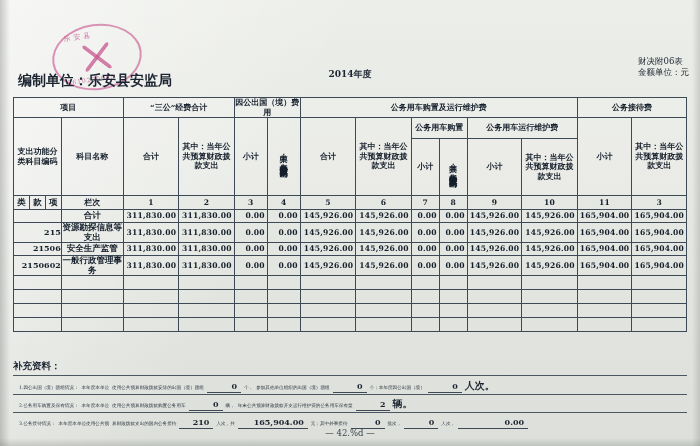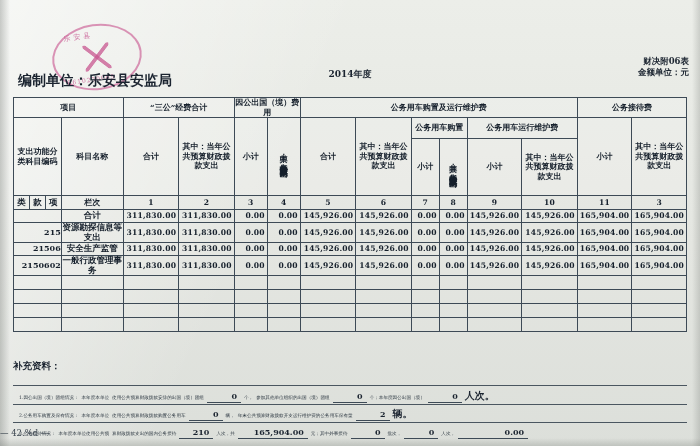--- a/index.html
+++ b/index.html
@@ -30,22 +30,22 @@
     position:absolute;left:0;right:0;top:36px;text-align:center;
     font-family:"DejaVu Serif","Liberation Serif",serif;
     font-size:20.5px;font-weight:bold;letter-spacing:1px;color:#11161f;
   }
   .subtitle{
     position:absolute;left:0;right:0;top:68px;text-align:center;
     font-size:9px;font-weight:bold;color:#1b2430;
     font-family:"DejaVu Serif","Liberation Serif",serif;
   }
   .form-no{
-    position:absolute;right:11px;top:56px;text-align:right;
-    font-size:8.5px;font-weight:bold;line-height:11px;
+    position:absolute;right:11px;top:56px;
+    font-size:8.5px;font-weight:normal;line-height:11px;
     font-family:"DejaVu Serif","Liberation Serif",serif;
   }
   .unit-line{
     position:absolute;left:18px;top:72px;
     font-size:14px;font-weight:bold;
     font-family:"DejaVu Serif","Liberation Serif",serif;
   }
   
   .seal{
     position:absolute;left:52px;top:24px;width:86px;height:62px;
@@ -95,36 +95,36 @@
   .code-cell{text-align:right;padding-left:2px;font-size:8px;}
   .blank-row td{height:13px;}
   .lane{font-size:8.5px;}
 
   
   .notes{
     position:absolute;left:13px;top:360px;width:674px;
     font-family:"DejaVu Serif","Liberation Serif",serif;
     color:#1b2430;
   }
-  .notes-title{font-size:9.5px;font-weight:bold;padding-bottom:11px;}
+  .notes-title{font-size:9.5px;font-weight:bold;padding-bottom:1px;}
   .rule{height:1px;background:#4a5660;margin:1px 0 2px;}
   .note-row{
     display:flex;align-items:baseline;gap:3px;
     font-size:5.6px;line-height:11px;padding:1.5px 0 0 6px;
     white-space:nowrap;
   }
   .note-row .big{font-size:10px;font-weight:bold;}
   .note-row .val{
     font-size:8px;font-weight:bold;text-align:right;
     border-bottom:1px solid #3d4a56;padding:0 4px;min-width:26px;
   }
   .note-row .val.wide{min-width:62px;}
   .note-row .tiny{font-size:4.6px;color:#2b3640;}
   .pagefoot{
-    position:absolute;left:0;right:0;bottom:8px;
+    position:absolute;left:0;right:0;bottom:8px;text-align:center;
     font-size:8.5px;font-family:"DejaVu Serif","Liberation Serif",serif;
     color:#3a444e;
   }
 </style>
 </head>
 <body>
 
 <div class="page">
   <div class="scan-edge-l"></div>
   <div class="scan-edge-r"></div>

